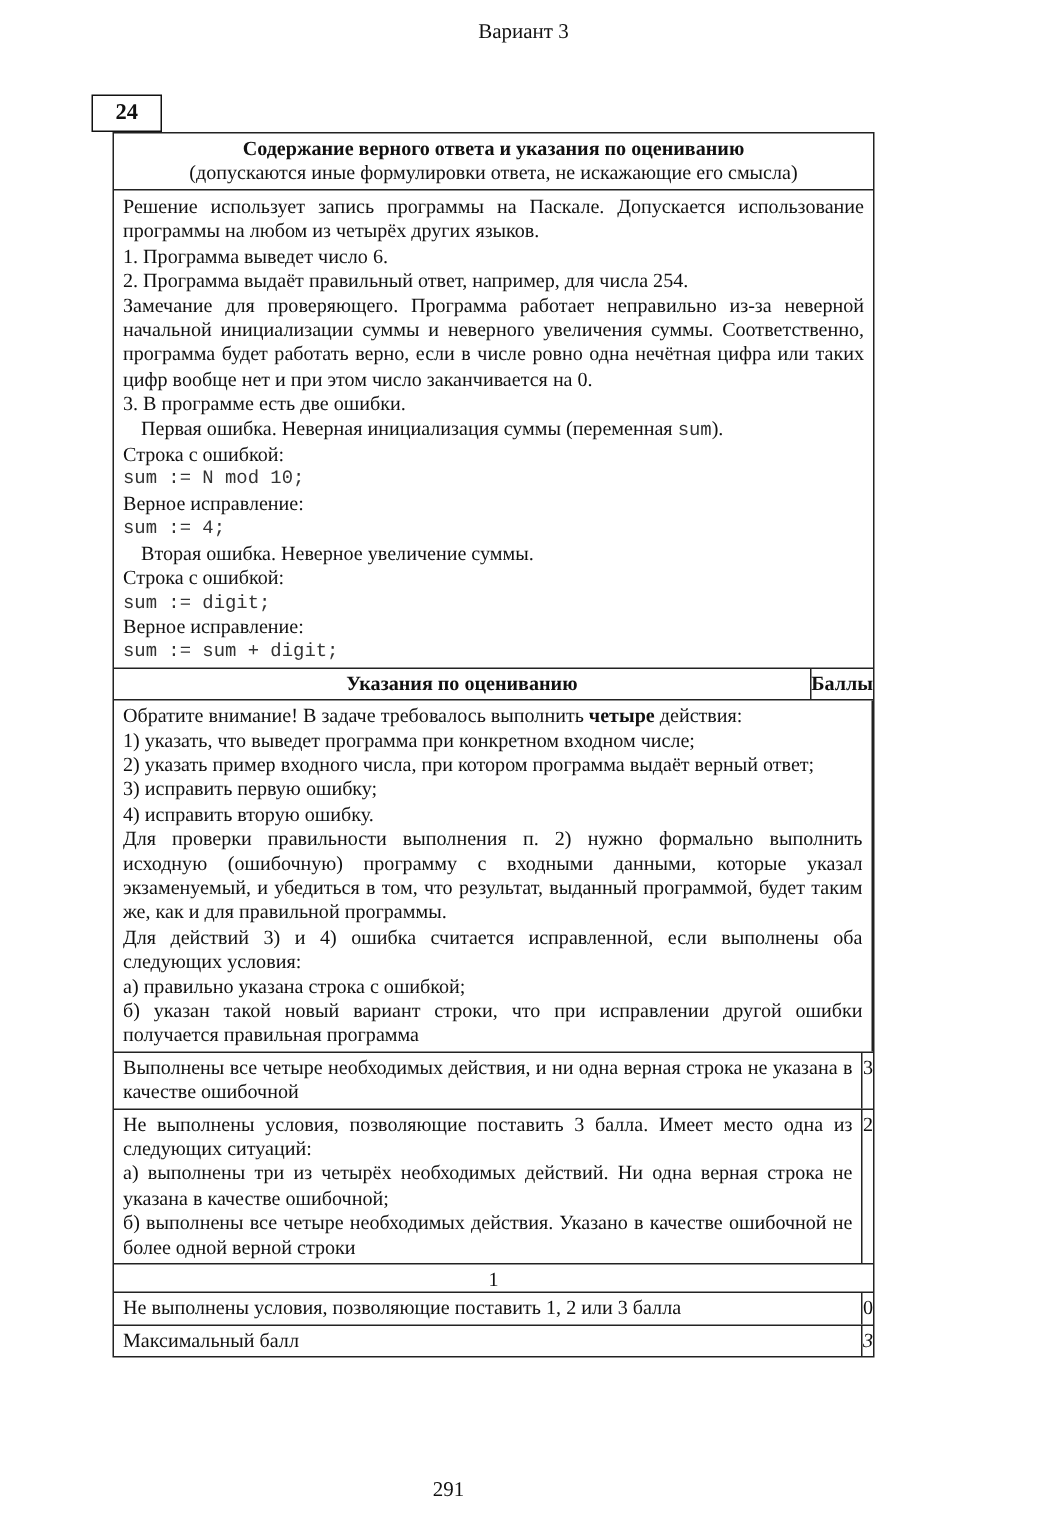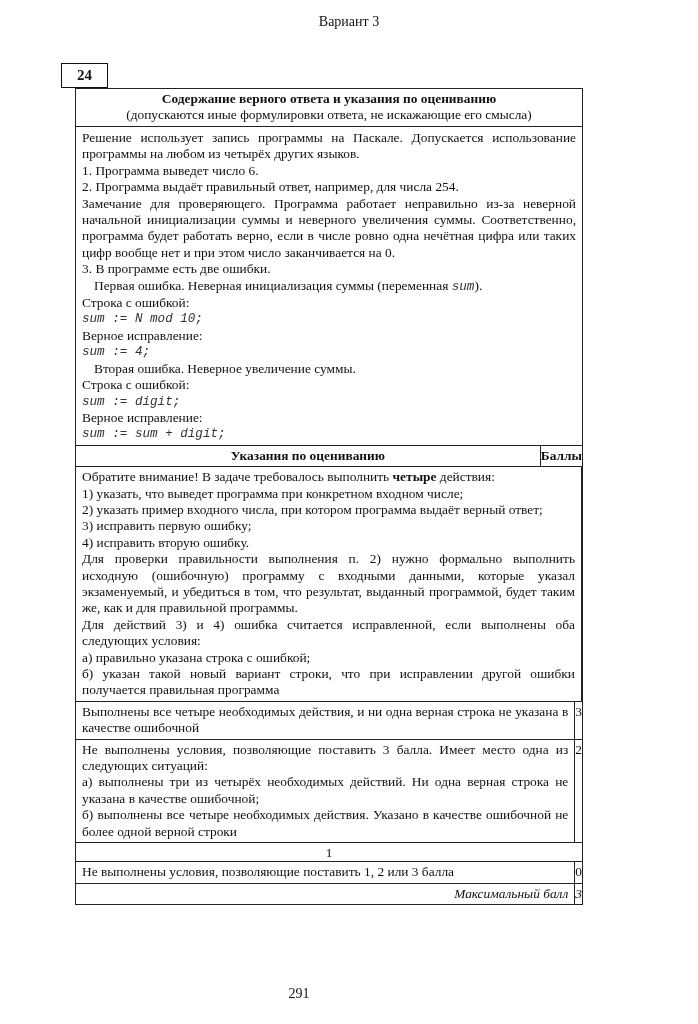--- a/index.html
+++ b/index.html
@@ -21,33 +21,33 @@
       border: 1.3px solid #222; box-sizing: border-box; margin-left: 42px;
     }
     .hdr {
       text-align: center; border-bottom: 1.3px solid #222; padding: 2px 4px 3px;
       line-height: 16px;
     }
     .hdr .t1 { font-weight: bold; }
     .solution { padding: 3px 6px 2px 6px; line-height: 16.4px; text-align: justify; }
     .solution p { margin: 0; }
     .solution .note { }
-    .code { font-family: "Liberation Mono", monospace; font-size: 12.6px; color: #333; font-style: italic; }
+    .code { font-family: "Liberation Mono", monospace; font-size: 12.6px; color: #333; }
     .indent { padding-left: 12px; }
     .row { display: flex; border-top: 1.3px solid #222; }
     .row .c1 {
       width: 553px; box-sizing: border-box; padding: 2px 6px 2px 6px;
       line-height: 16.4px; text-align: justify; border-right: 1.3px solid #222;
     }
     .row .c2 {
       flex: 1; text-align: center; padding-top: 2px; line-height: 16.4px;
     }
     .row.h .c1, .row.h .c2 { font-weight: bold; text-align: center; }
     .row p { margin: 0; }
-    .row .max-label { text-align: right; font-style: italic; }
+    .row .max-label { }
     .row .max-val { font-style: italic; }
     .page-number {
       position: absolute; top: 986px; left: 0; width: 598px; text-align: center; font-size: 14px;
     }
     b { font-weight: bold; }
   </style>
 </head>
 <body>
 
 <div class="variant-title">Вариант 3</div>

